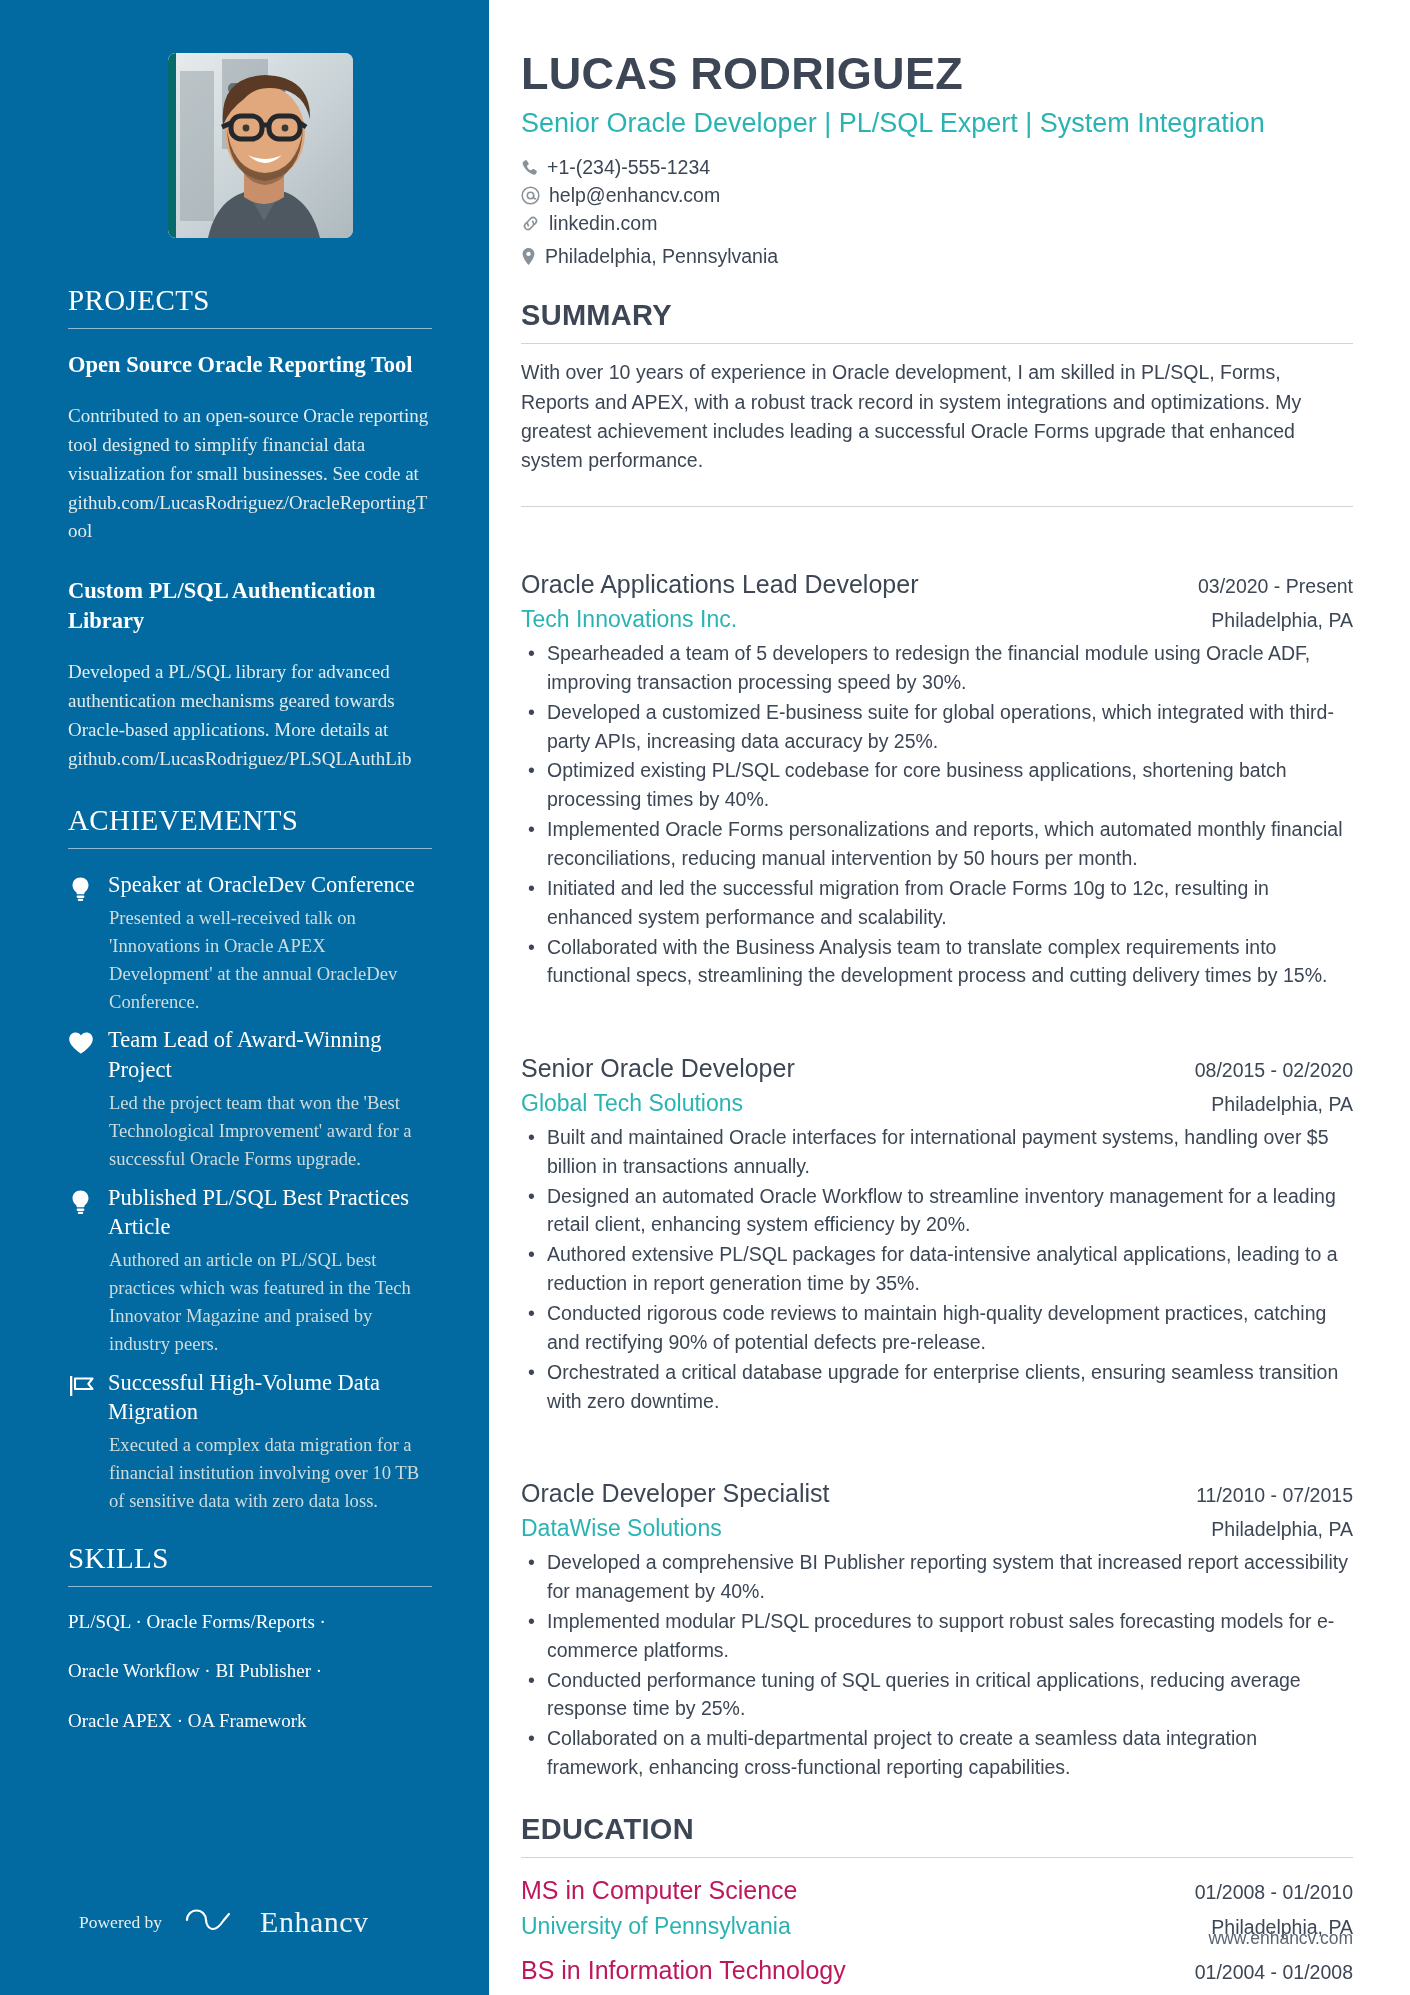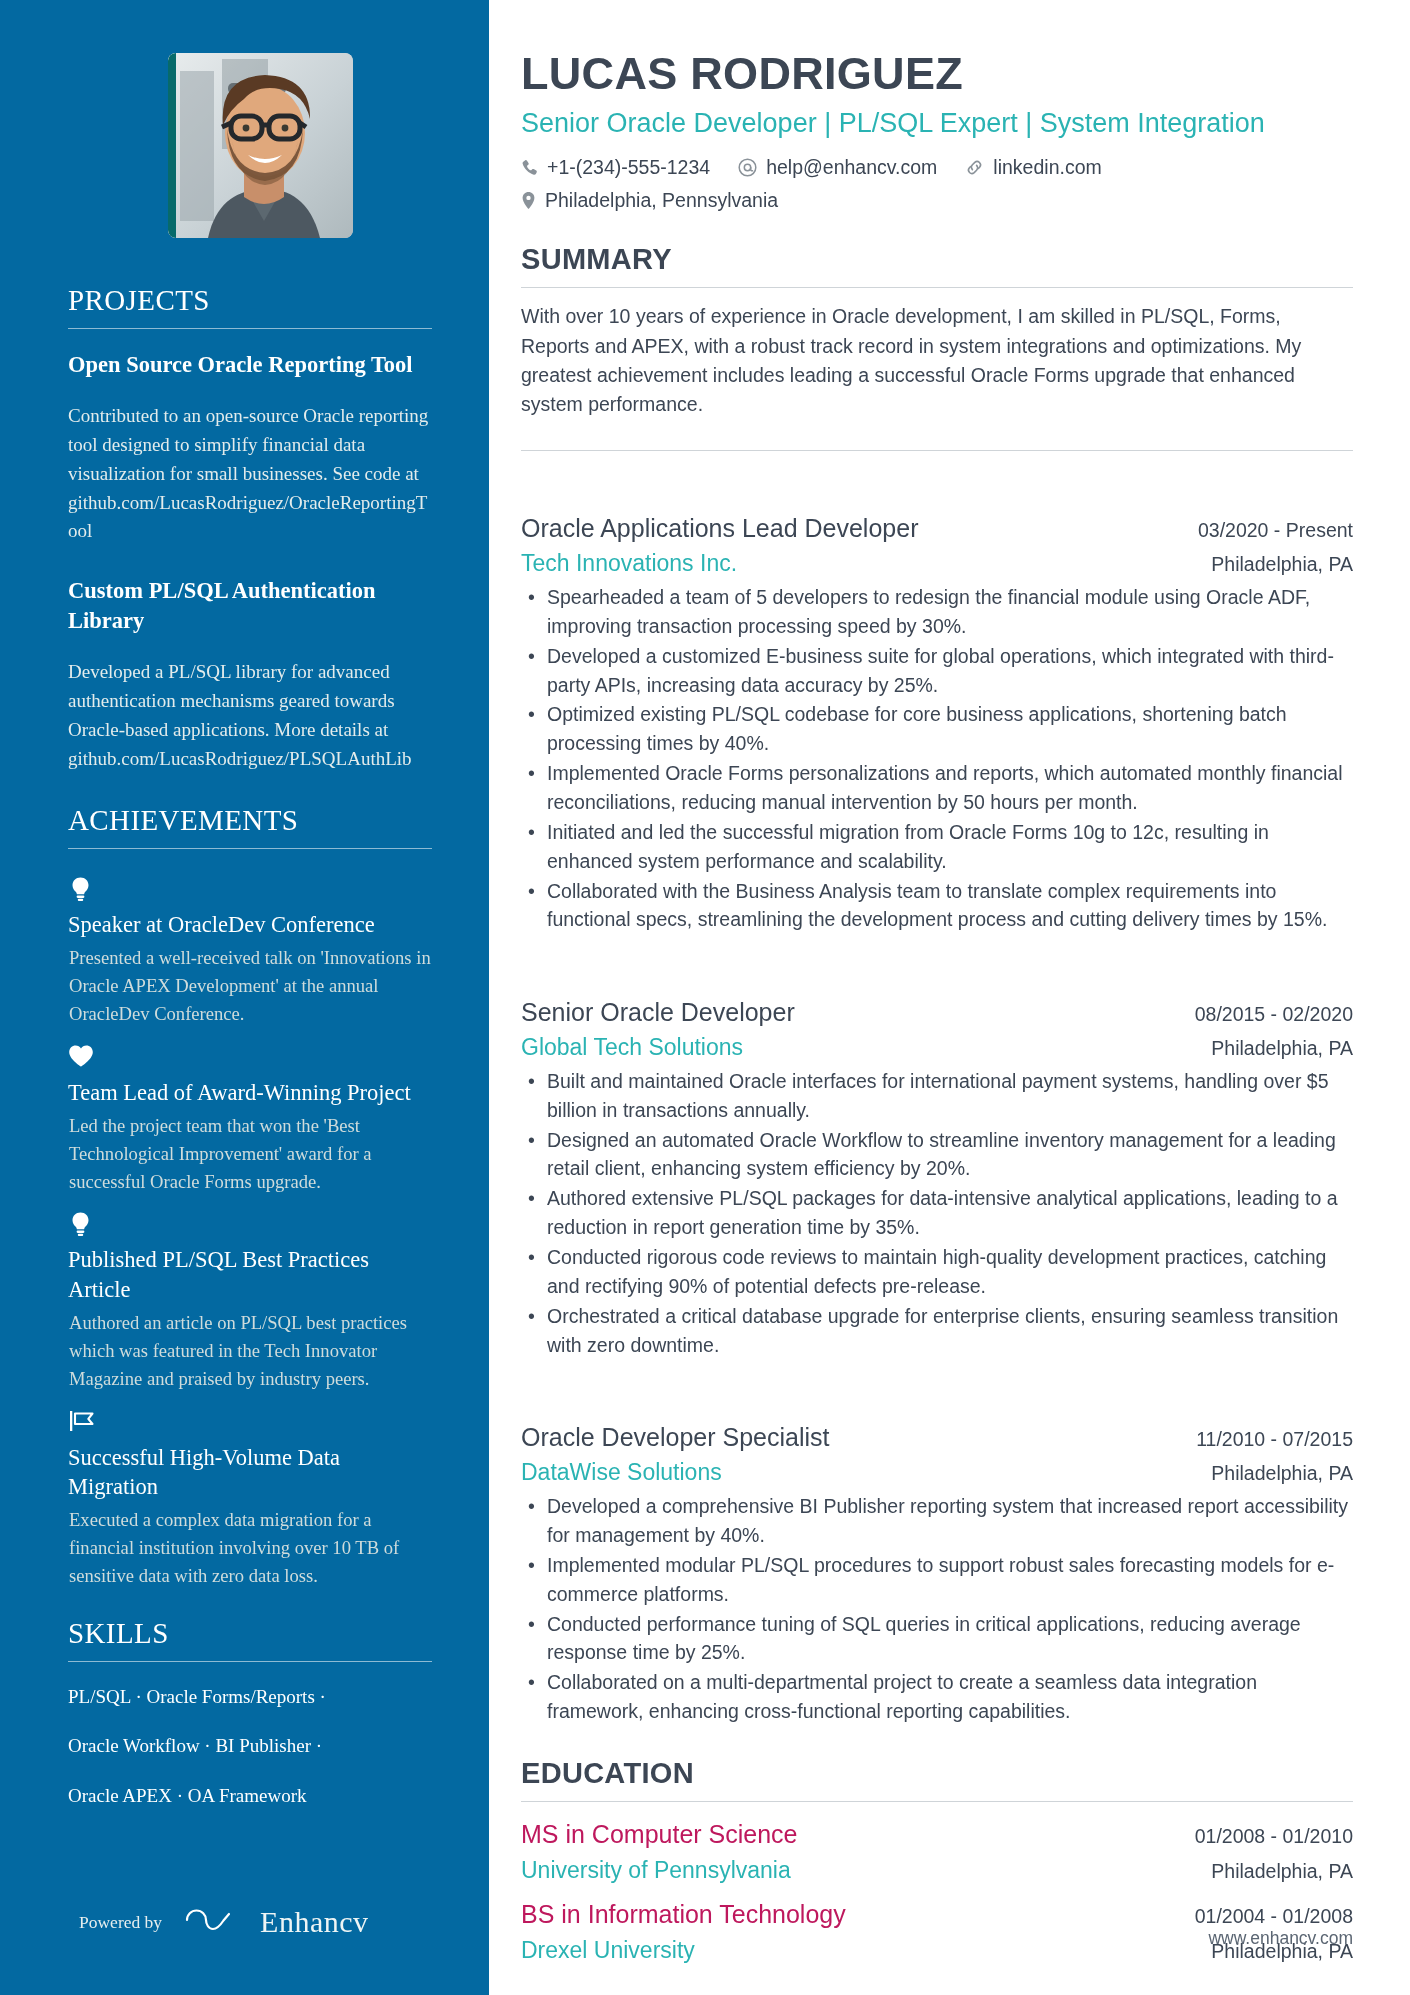--- a/index.html
+++ b/index.html
@@ -60,21 +60,21 @@
     margin-bottom: 22px;
   }
   .proj-desc {
     font-size: 19px;
     line-height: 1.52;
     color: #e3ecec;
     margin-bottom: 30px;
     word-break: break-word;
   }
 
-  .ach-item { display: flex; margin-bottom: 10px; flex-direction: column; }
+  .ach-item { display: flex; margin-bottom: 10px; }
   .ach-icon {
     flex: 0 0 40px;
     padding-top: 6px;
   }
   .ach-icon svg { display: block; }
   .ach-body { flex: 1 1 auto; }
   .ach-name {
     font-size: 22.5px;
     line-height: 1.3;
     color: #ffffff;
@@ -123,21 +123,21 @@
     line-height: 1.15;
     margin-bottom: 6px;
   }
   .headline {
     font-size: 27px;
     color: #2ab3b3;
     line-height: 1.32;
     margin-bottom: 15px;
     max-width: 760px;
   }
-  .contacts { display: flex; flex-wrap: wrap; column-gap: 28px; row-gap: 5px; max-width: 740px;}
+  .contacts { display: flex; flex-wrap: wrap; column-gap: 28px; row-gap: 5px; max-width: 740px; flex-direction: column;}
   .c-item { display: flex; align-items: center; gap: 9px; font-size: 19.5px; color: #3c4654; }
   .c-item svg { display: block; flex: 0 0 auto; }
   .c-break { flex-basis: 100%; height: 0; }
 
   .sec { margin-top: 31px; }
   .sec-title {
     font-size: 29px;
     color: #3c4654;
     letter-spacing: 0.3px;
     margin-bottom: 11px;

